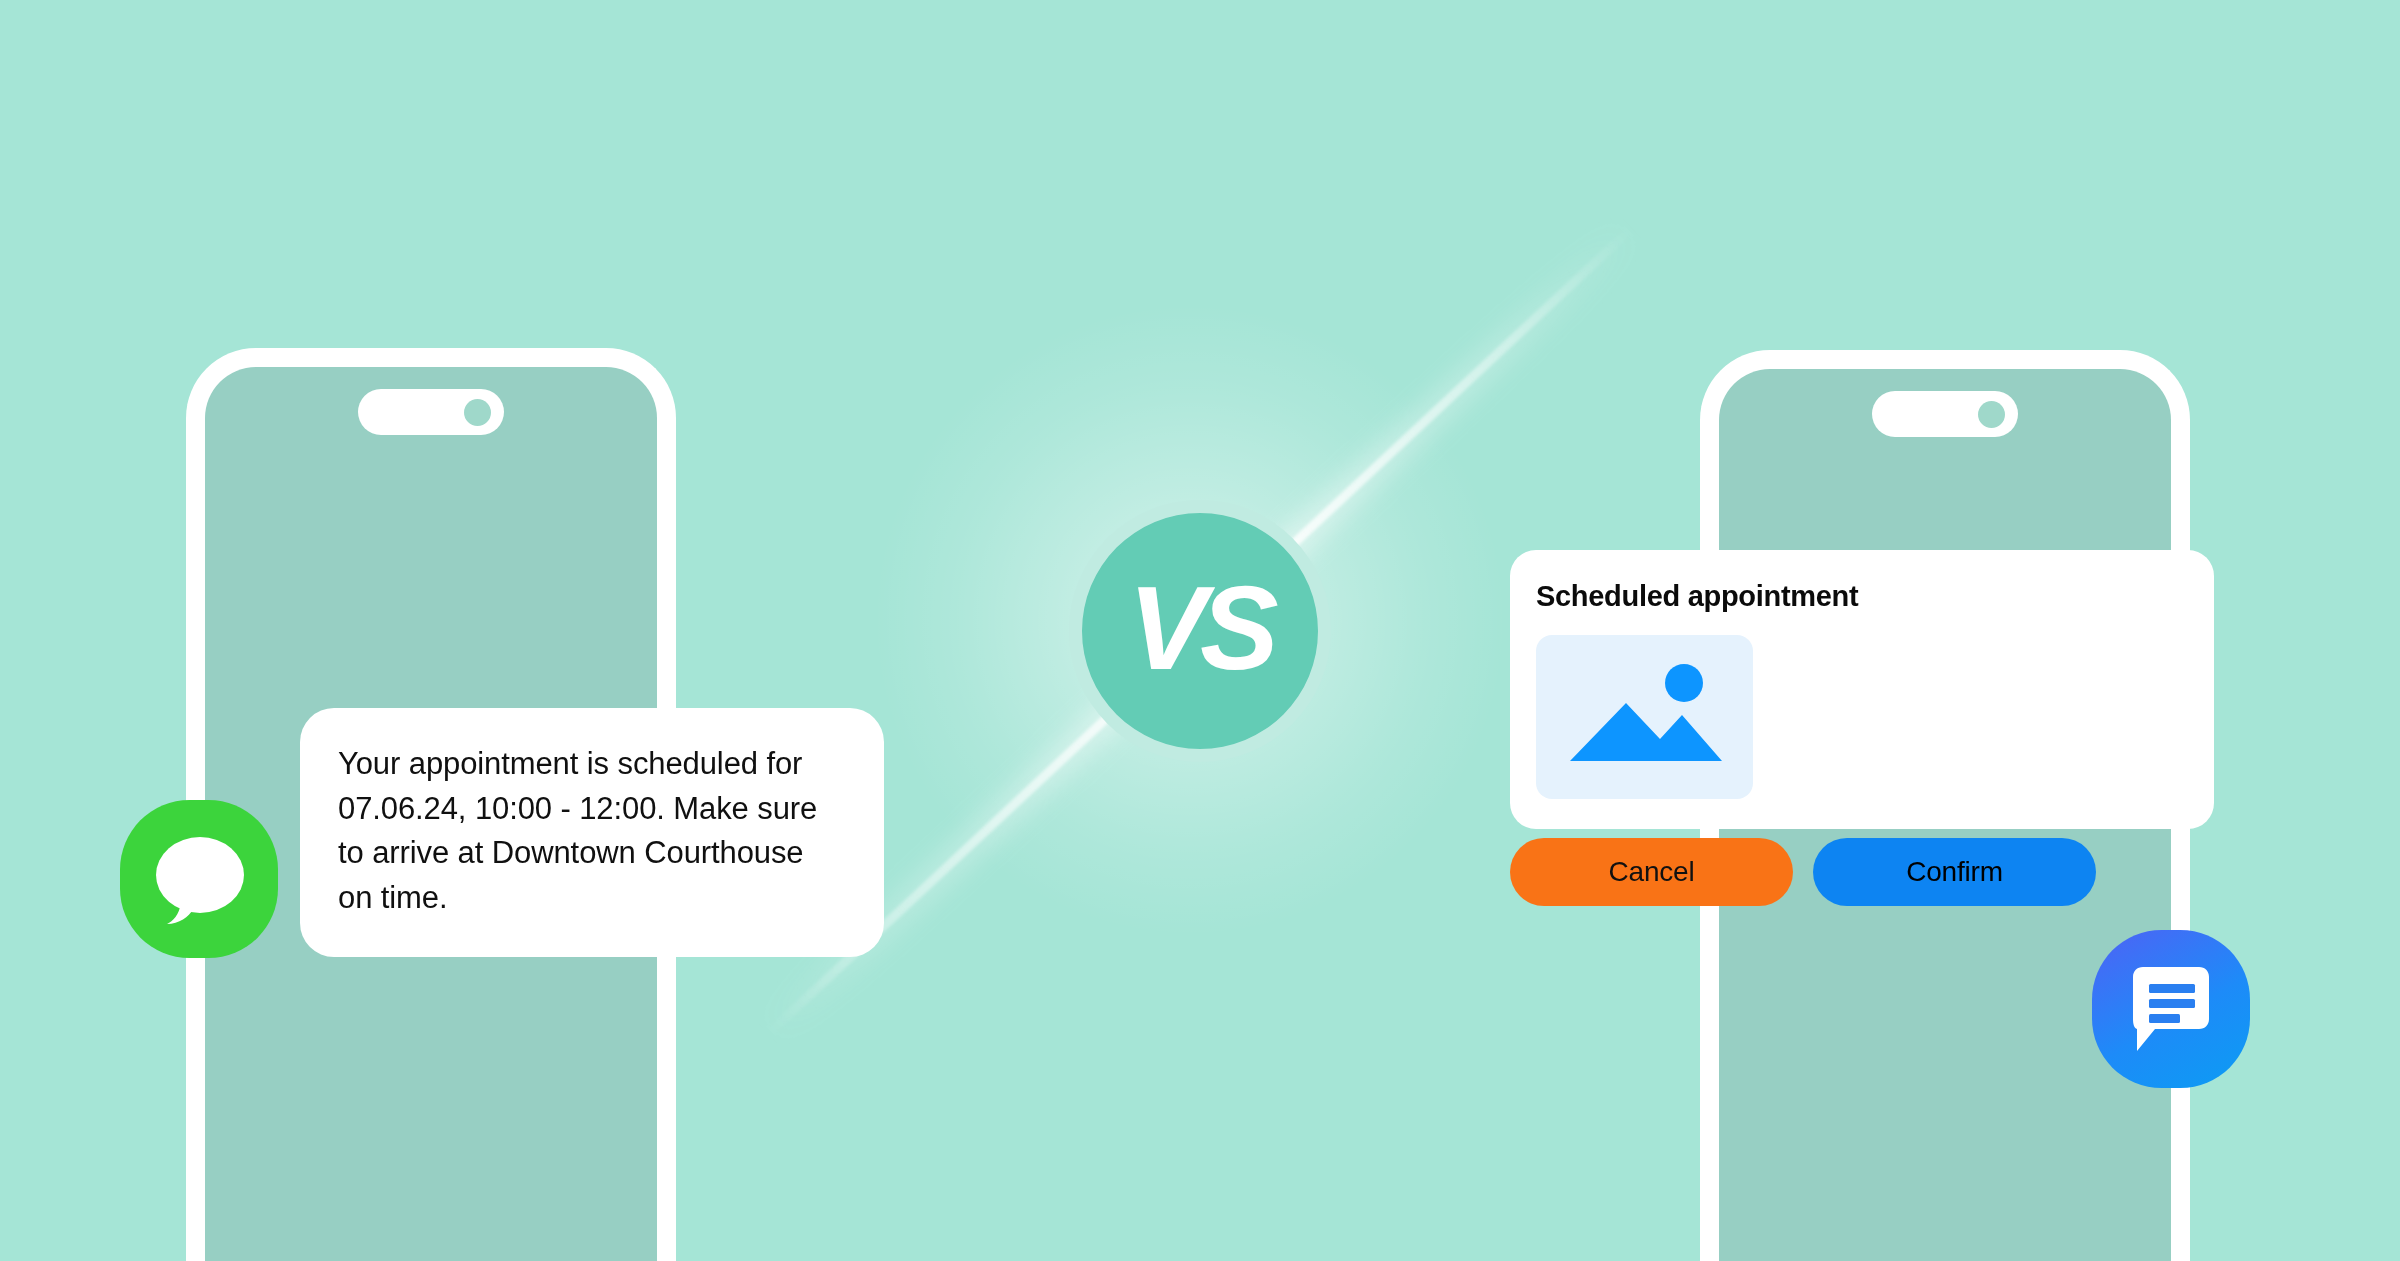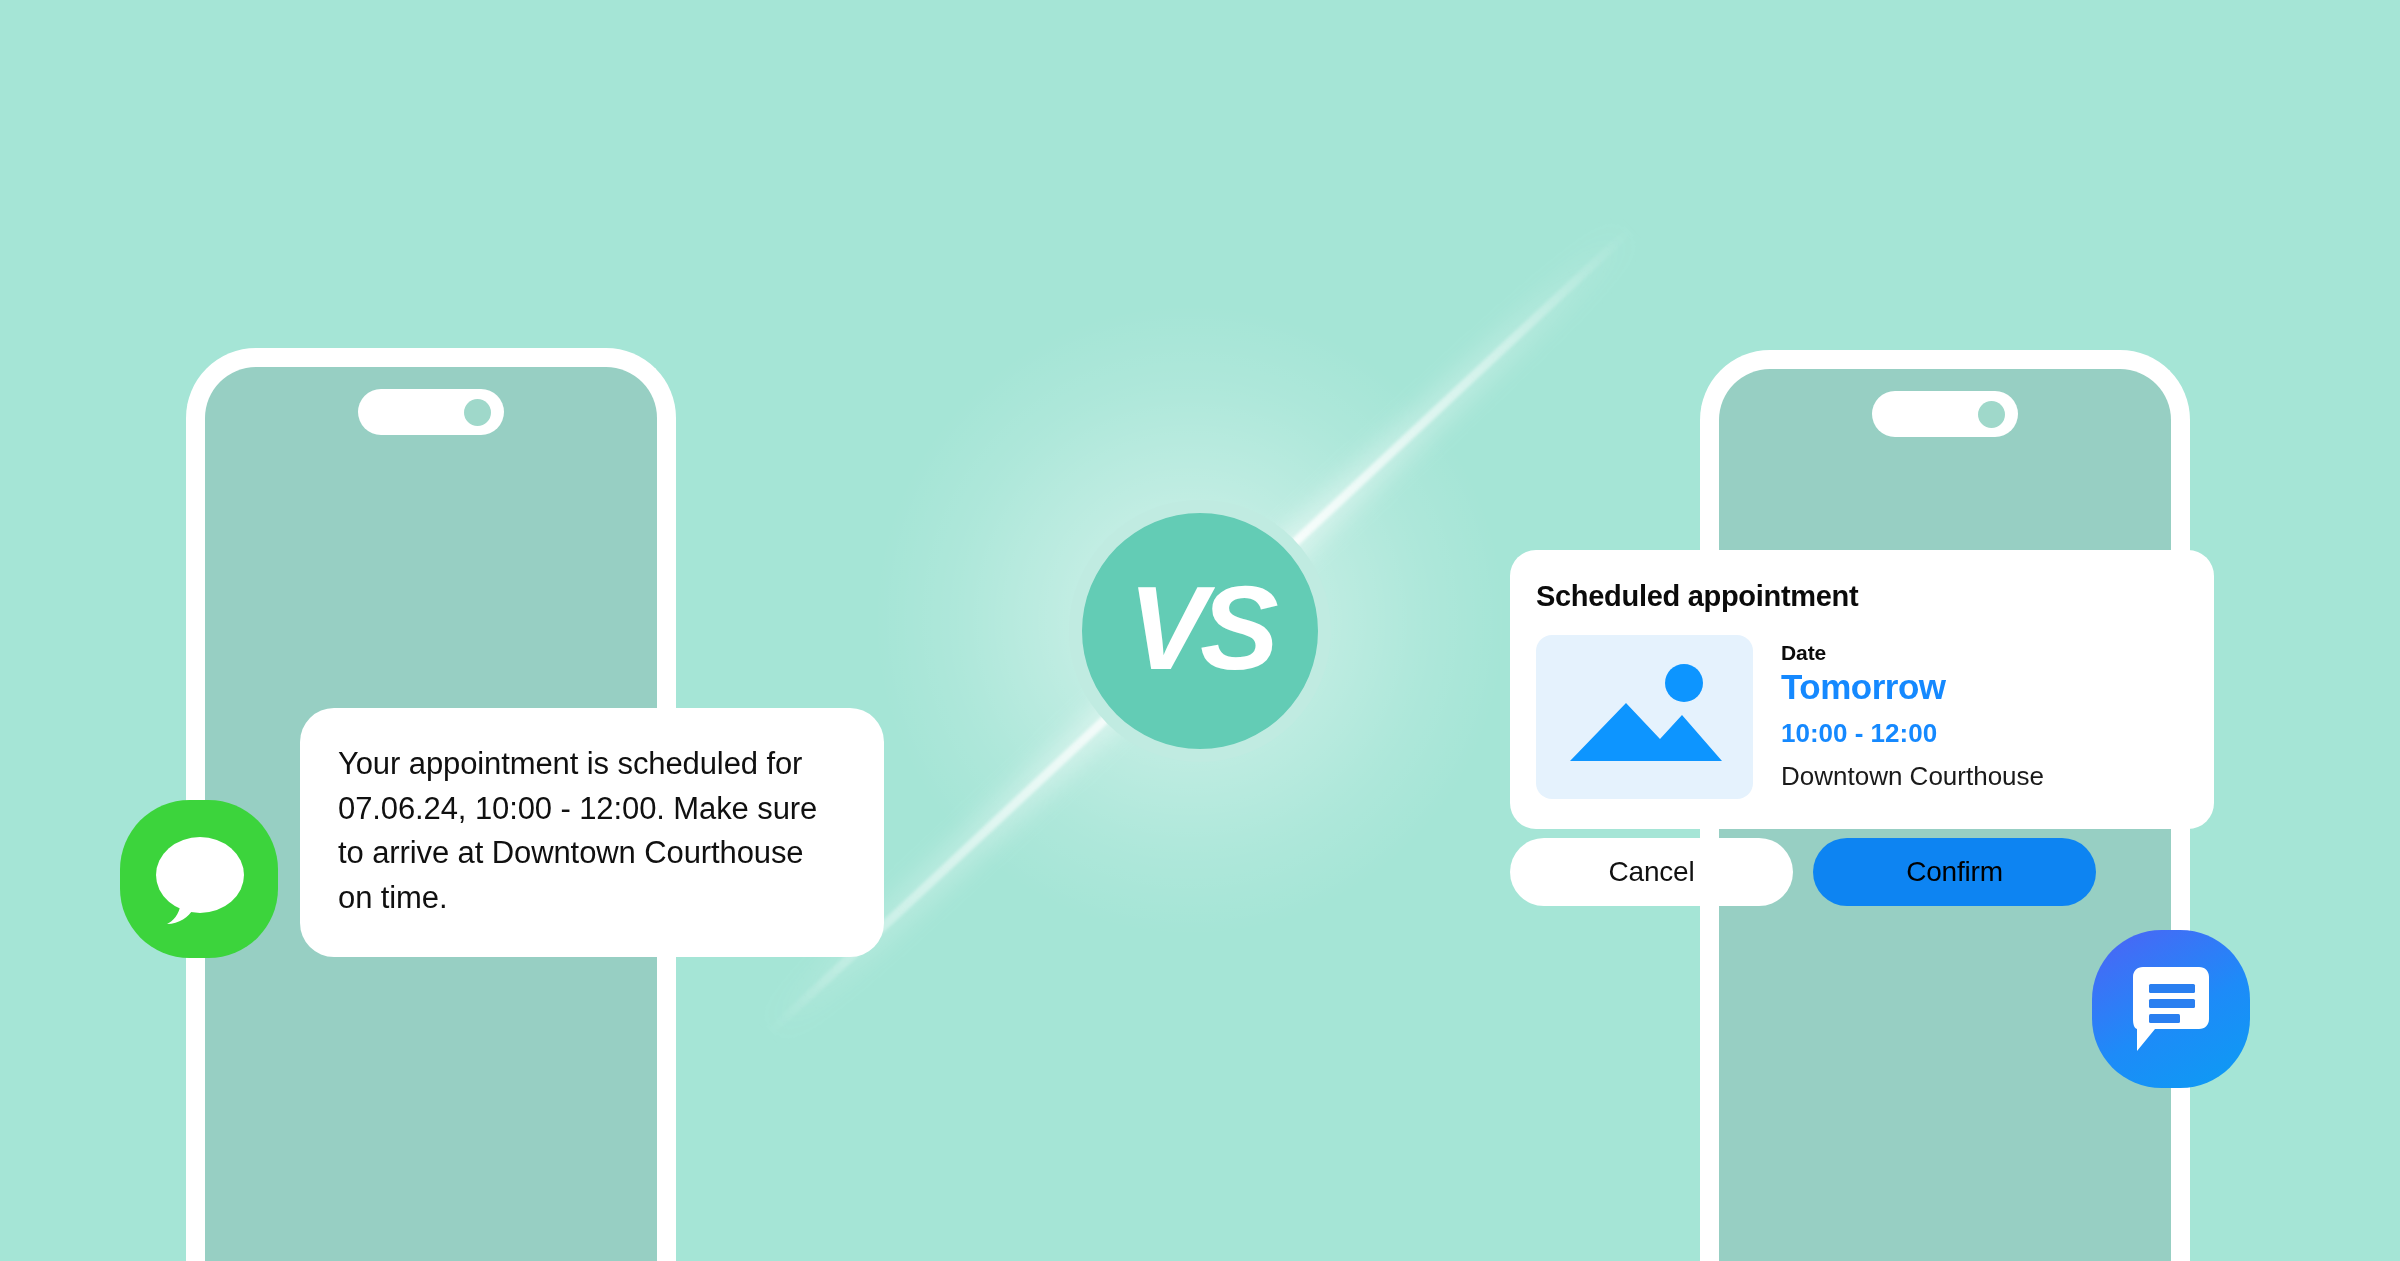--- a/index.html
+++ b/index.html
@@ -240,21 +240,21 @@
     flex: 1 1 0;
     height: 68px;
     border: none;
     border-radius: 34px;
     font-family: "Liberation Sans", sans-serif;
     font-size: 28px;
     cursor: pointer;
     letter-spacing: -0.2px;
   }
   .btn-cancel {
-    background: #ffffff;
+    background: #f97316;
     color: #111111;
   }
   .btn-confirm {
     background: #0D84F2;
     color: #000000;
   }
 </style>
 </head>
 <body>
 
@@ -293,26 +293,20 @@
 
   <div class="rcs-card">
     <div class="rcs-title">Scheduled appointment</div>
     <div class="rcs-body">
       <div class="rcs-thumb">
         <svg width="217" height="164" viewBox="0 0 217 164">
           <circle cx="148" cy="48" r="19" fill="#0D95FF"></circle>
           <path d="M34 126 L90 68 L124 104 L146 80 L186 126 Z" fill="#0D95FF"></path>
         </svg>
       </div>
-      <div class="rcs-meta">
-        <div class="meta-label">Date</div>
-        <div class="meta-date">Tomorrow</div>
-        <div class="meta-time">10:00 - 12:00</div>
-        <div class="meta-place">Downtown Courthouse</div>
-      </div>
     </div>
   </div>
 
   <div class="rcs-actions">
     <button class="btn-cancel">Cancel</button>
     <button class="btn-confirm">Confirm</button>
   </div>
 
   <div class="app-icon icon-gmessages">
     <div class="squircle">

